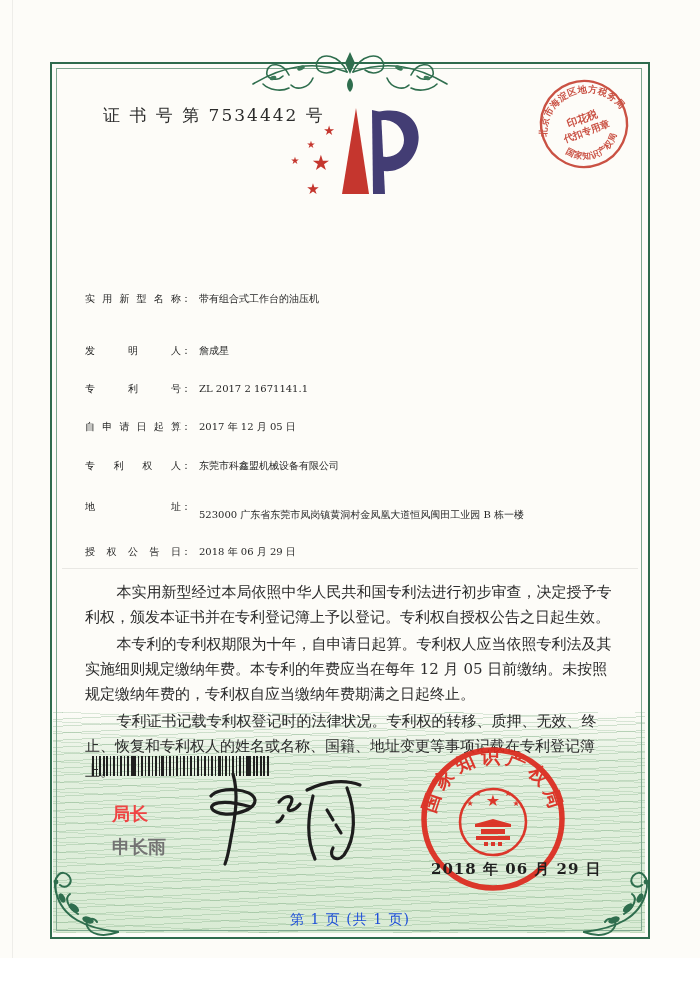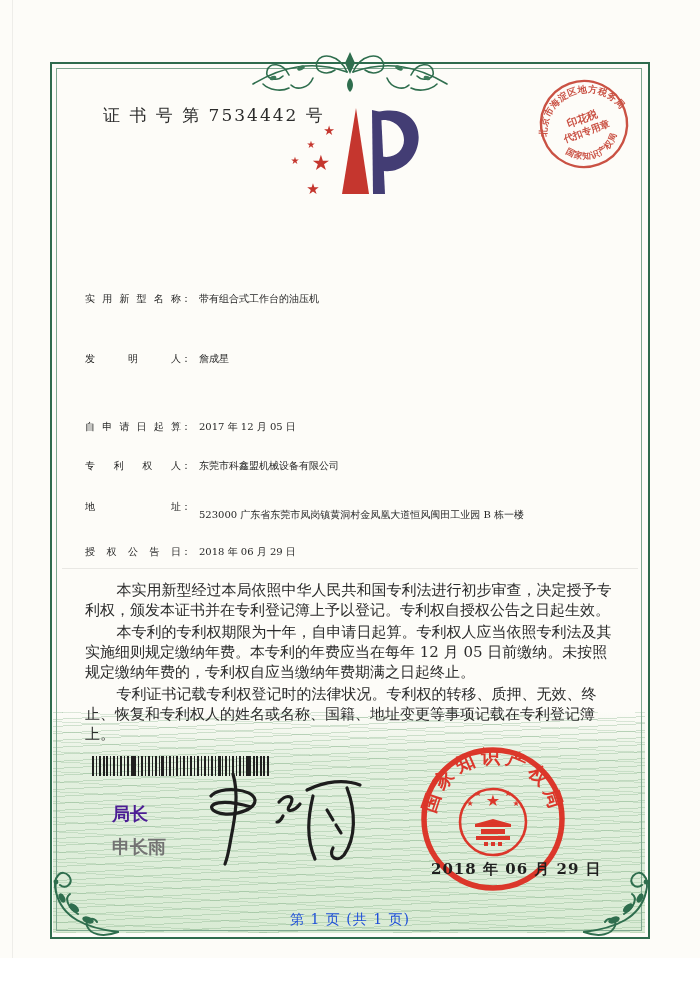--- a/index.html
+++ b/index.html
@@ -25,30 +25,30 @@
          font-weight:700;letter-spacing:8px;color:#141414;}
 
   .row{position:absolute;left:85px;font-size:10px;color:#262626;white-space:nowrap;}
   .flabel{display:inline-block;width:96px;text-align:justify;text-align-last:justify;}
   .fvalue{margin-left:8px;}
   .addr .fvalue{display:inline-block;vertical-align:top;width:436px;white-space:normal;line-height:30px;}
   .pair2{position:absolute;left:308px;top:0;}
 
   .faint-rule{position:absolute;left:62px;top:568px;width:576px;height:1px;background:rgba(60,60,60,.10);}
 
-  .paragraphs{position:absolute;left:85px;top:580px;width:534px;font-size:15px;line-height:20px;color:#2b2b2b;}
+  .paragraphs{position:absolute;left:85px;top:580px;width:534px;font-size:15px;line-height:25px;color:#2b2b2b;}
   .paragraphs p{margin:0 0 2px 0;text-indent:2.1em;}
 
   .barcode{position:absolute;left:92px;top:756px;width:178px;height:20px;
     background:
       repeating-linear-gradient(90deg,#202020 0 1.5px,rgba(0,0,0,0) 1.5px 3.5px),
       repeating-linear-gradient(90deg,rgba(0,0,0,0) 0 11px,#202020 11px 13px,rgba(0,0,0,0) 13px 29px);}
 
   .officer-title{position:absolute;left:112px;top:802px;font-family:Liberation Sans, sans-serif;
-                 font-weight:600;font-size:18px;color:#4c1d95;}
+                 font-weight:600;font-size:18px;color:#ef4444;}
   .officer-name{position:absolute;left:112px;top:835px;font-family:"Liberation Sans",sans-serif;
                 font-weight:600;font-size:18px;color:#737373;}
 
   .signature{position:absolute;left:195px;top:762px;}
   .seal{position:absolute;left:418px;top:744px;}
   .seal-date{position:absolute;left:431px;top:860px;font-size:15px;letter-spacing:1px;color:#1f1f1f;font-weight:600;}
 
   .tax-stamp{position:absolute;left:536px;top:76px;transform:rotate(-20deg);opacity:.88;}
   .logo{position:absolute;left:280px;top:102px;}
   .top-ornament{position:absolute;left:249px;top:44px;}
@@ -149,22 +149,25 @@
       <text x="15" y="62" font-size="10">★</text>
       <text x="41" y="68" font-size="21">★</text>
       <text x="33" y="92" font-size="15">★</text>
     </g>
   </svg>
 
 
   <div class="row" style="top:292px">
     <span class="flabel">实用新型名称</span><span>：</span><span class="fvalue">带有组合式工作台的油压机</span>
   </div>
-  <div class="row" style="top:352px">
+  <div class="row" style="top:344px">
     <span class="flabel">发明人</span><span>：</span><span class="fvalue">詹成星</span>
+  </div>
+  <div class="row" style="top:382px">
+    <span class="flabel">专利号</span><span>：</span><span class="fvalue">ZL 2017 2 1671141.1</span>
   </div>
   <div class="row" style="top:420px">
     <span class="flabel">自申请日起算</span><span>：</span><span class="fvalue">2017 年 12 月 05 日</span>
   </div>
   <div class="row" style="top:459px">
     <span class="flabel">专利权人</span><span>：</span><span class="fvalue">东莞市科鑫盟机械设备有限公司</span>
   </div>
   <div class="row addr" style="top:500px">
     <span class="flabel">地址</span><span>：</span><span class="fvalue">523000 广东省东莞市凤岗镇黄洞村金凤凰大道恒风闽田工业园 B 栋一楼</span>
   </div>

